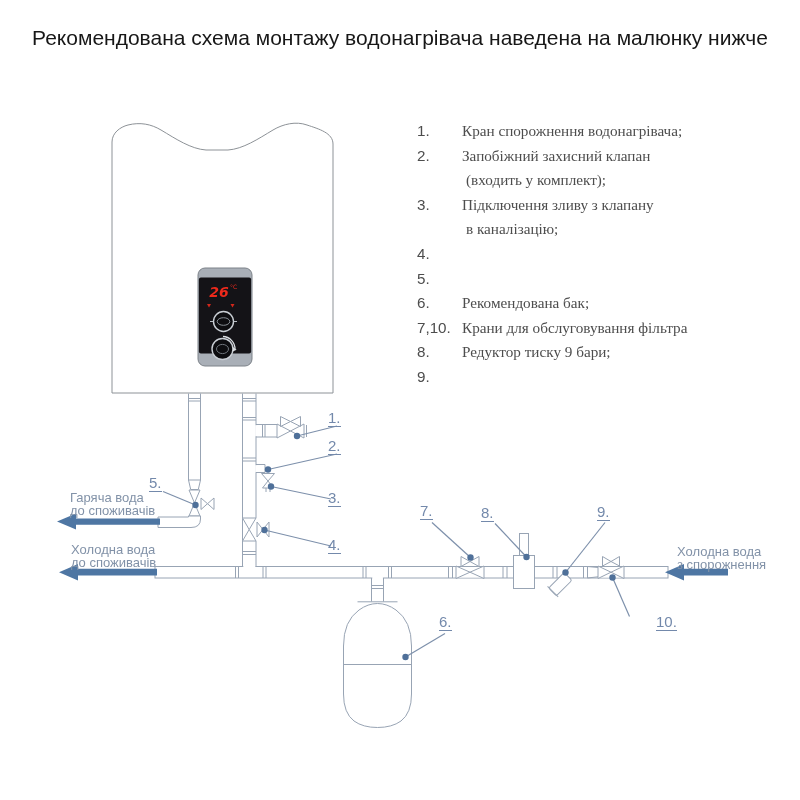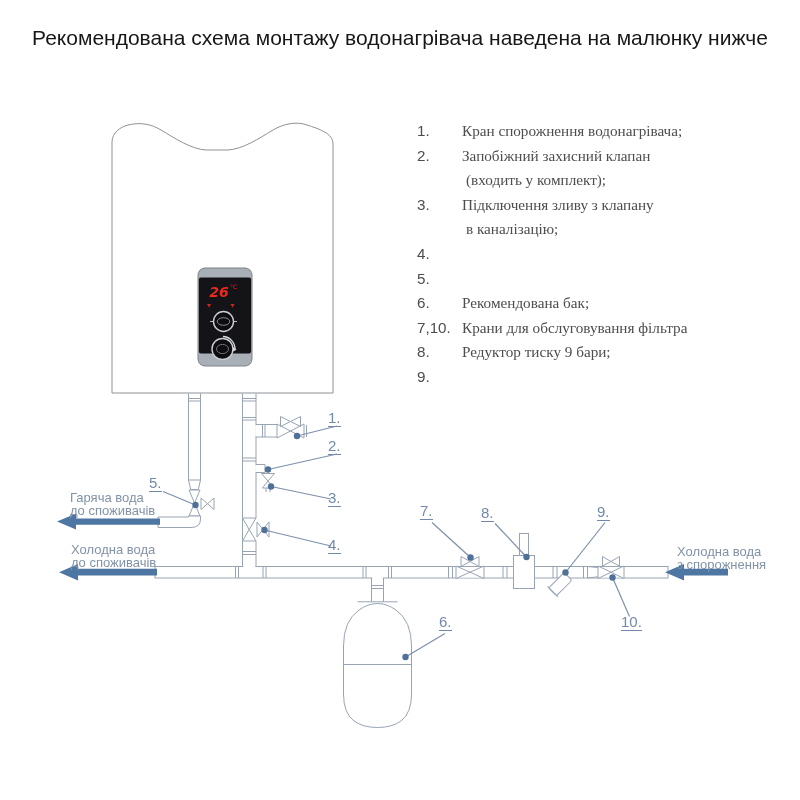--- a/index.html
+++ b/index.html
@@ -239,21 +239,21 @@
 
   <div class="callout" style="left:328px;top:410px"><span>1.</span></div>
   <div class="callout" style="left:328px;top:438px"><span>2.</span></div>
   <div class="callout" style="left:328px;top:490px"><span>3.</span></div>
   <div class="callout" style="left:328px;top:537px"><span>4.</span></div>
   <div class="callout" style="left:149px;top:475px"><span>5.</span></div>
   <div class="callout" style="left:439px;top:614px"><span>6.</span></div>
   <div class="callout" style="left:420px;top:503px"><span>7.</span></div>
   <div class="callout" style="left:481px;top:505px"><span>8.</span></div>
   <div class="callout" style="left:597px;top:504px"><span>9.</span></div>
-  <div class="callout" style="left:621px;top:614px"><span>10.</span></div>
+  <div class="callout" style="left:656px;top:614px"><span>10.</span></div>
 
   <div class="flowlabel" style="left:70px;top:492px">
     <span style="display:block">Гаряча вода</span>
     <span style="display:block">до споживачів</span>
   </div>
   <div class="flowlabel" style="left:71px;top:544px">
     <span style="display:block">Холодна вода</span>
     <span style="display:block">до споживачів</span>
   </div>
   <div class="flowlabel" style="left:677px;top:546px">

